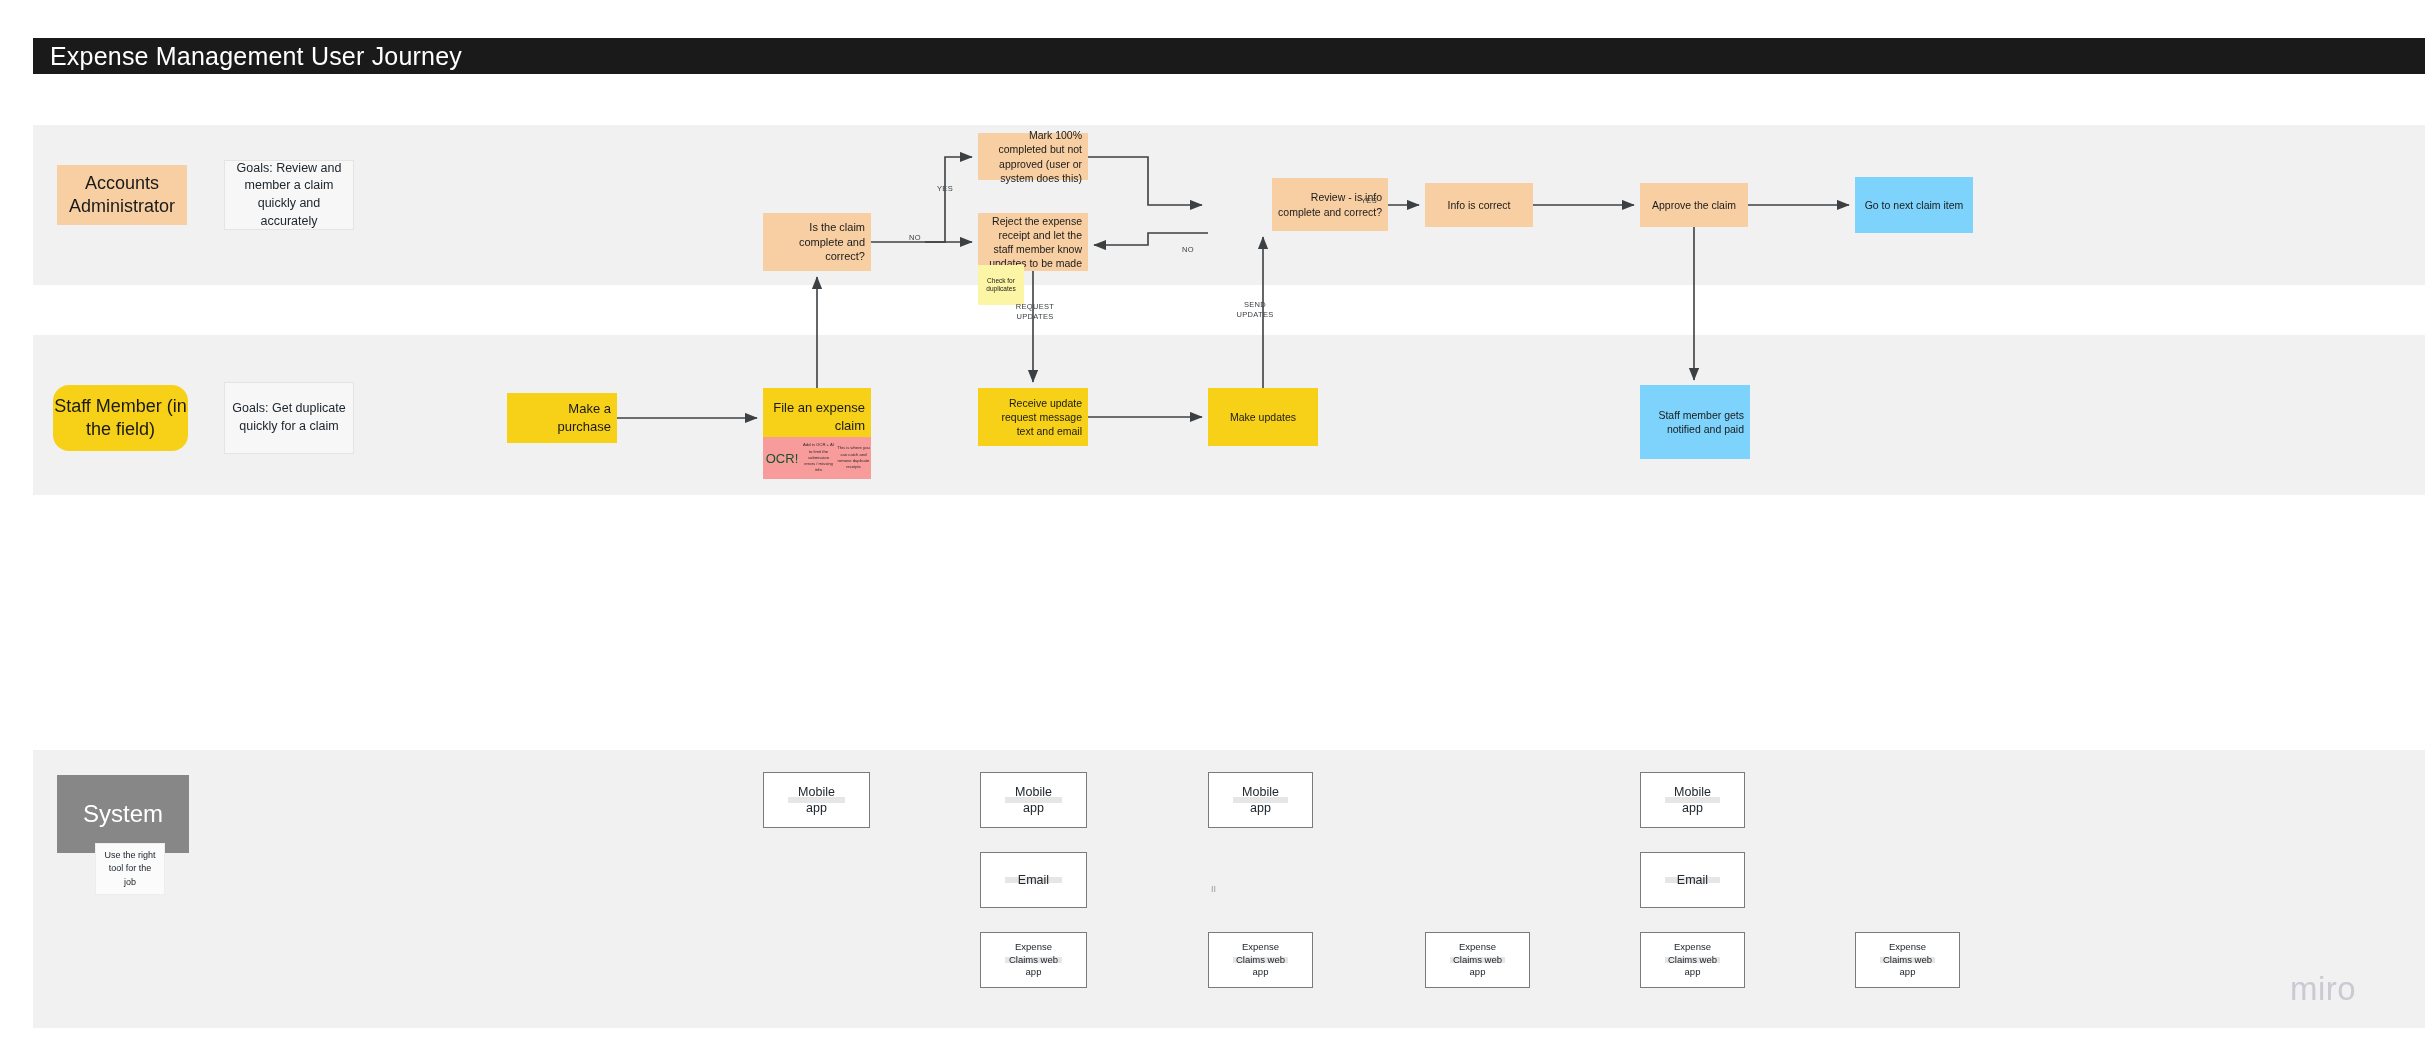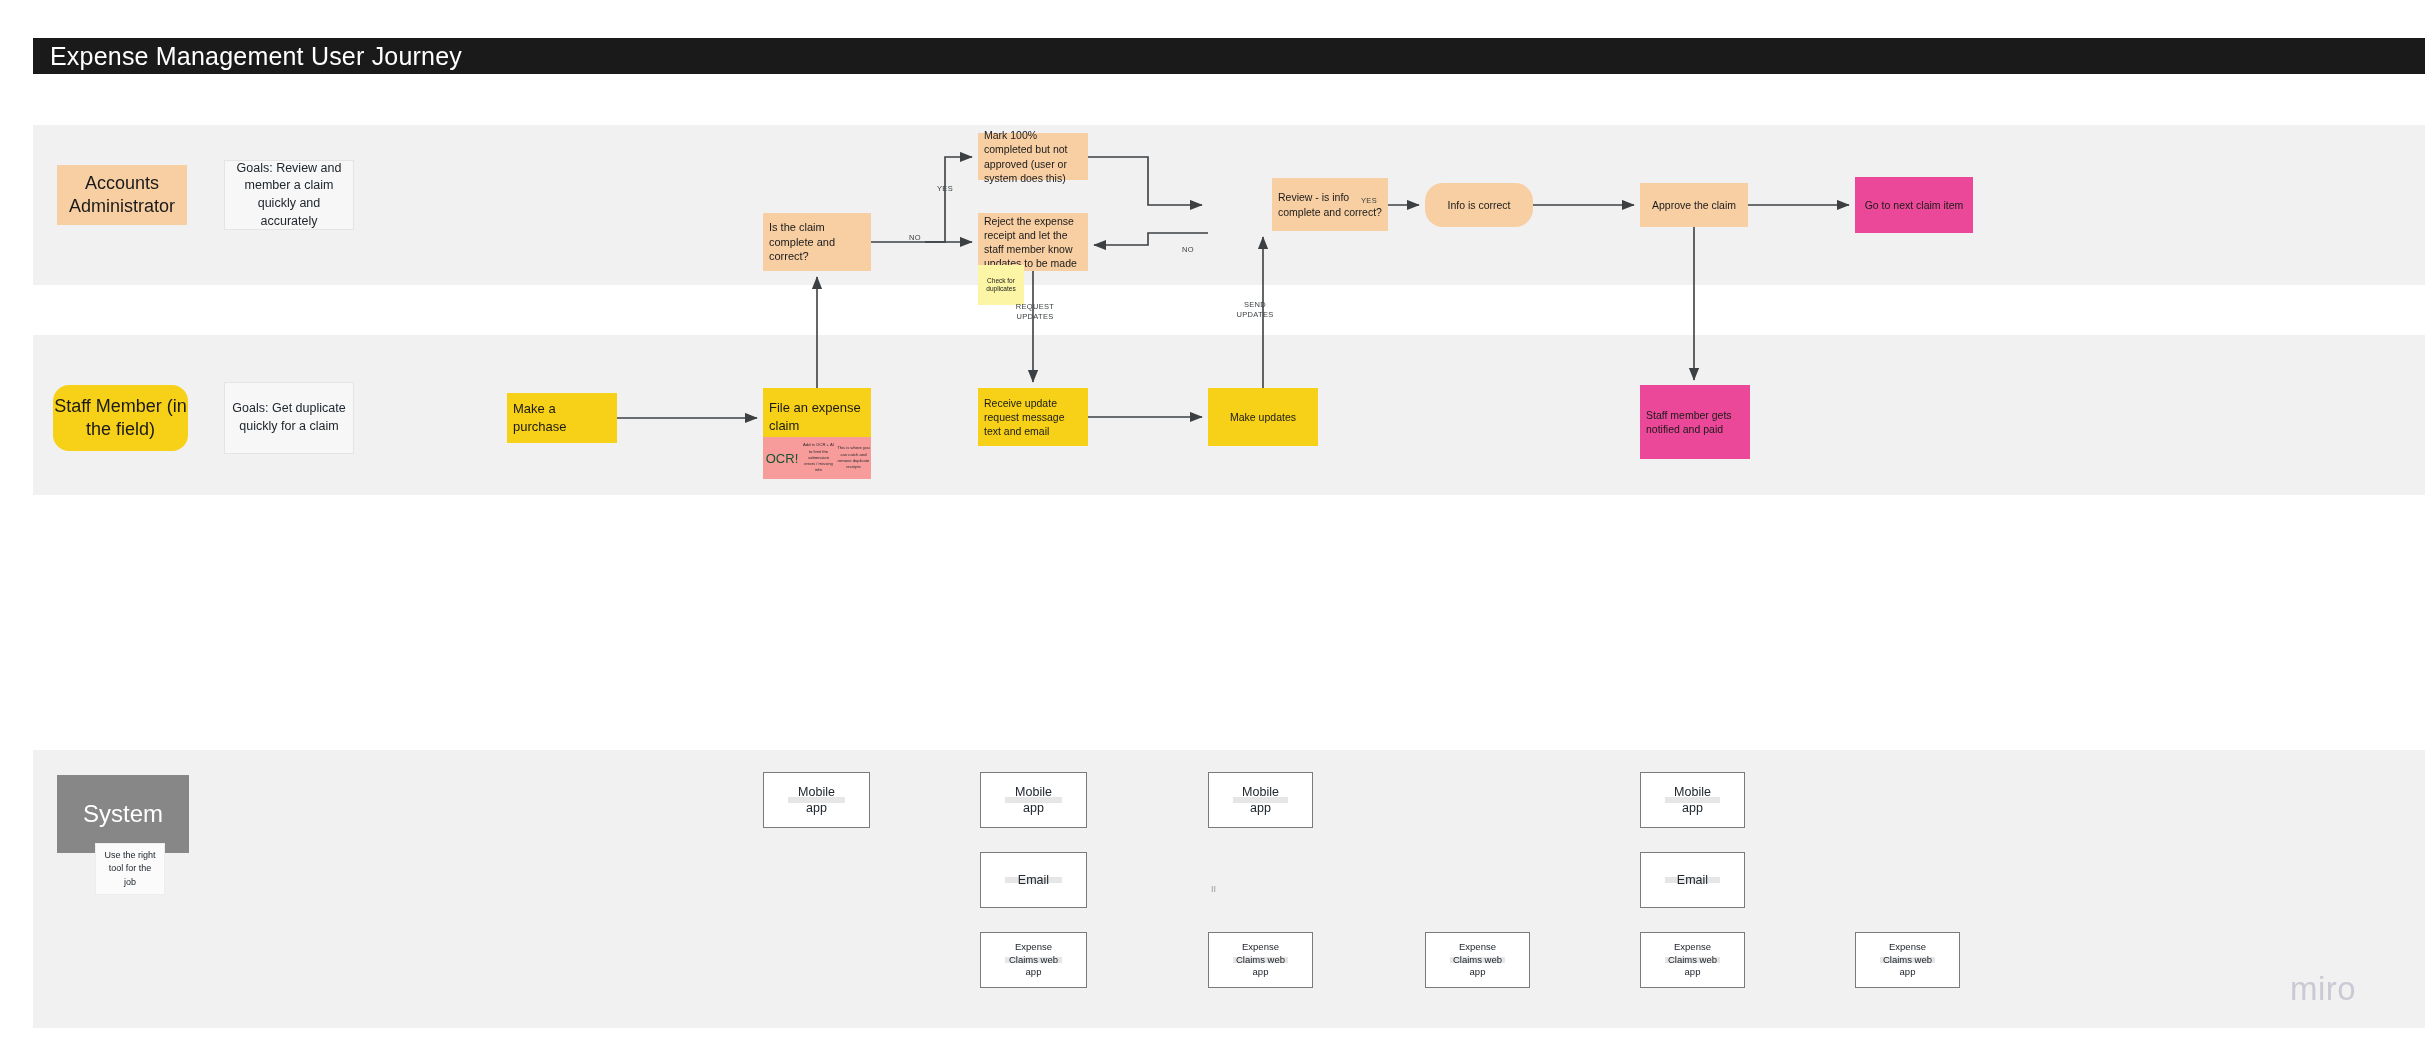--- a/index.html
+++ b/index.html
@@ -55,32 +55,32 @@
   #goal-admin{left:224px;top:160px;width:130px;height:70px;font-size:12.5px;}
   #goal-staff{left:224px;top:382px;width:130px;height:72px;font-size:12.5px;}
   #note-system{
     left:95px;top:843px;width:70px;height:52px;font-size:9px;
     background:#fbfbfb;border:1px solid #ededed;line-height:1.45;
   }
 
   
   .node{
     position:absolute;display:flex;align-items:center;justify-content:center;
-    text-align:left;box-sizing:border-box;padding:3px 6px;
+    text-align:right;box-sizing:border-box;padding:3px 6px;
     color:#1a1a1a;line-height:1.35;
   }
   .peach{background:#f8cfa3;}
   .yellow{background:#f7d117;}
-  .green{background:#ec4899;}
+  .green{background:#7dd3fc;}
 
   #n-claim-complete{left:763px;top:213px;width:108px;height:58px;font-size:11px;}
   #n-mark-100{left:978px;top:133px;width:110px;height:47px;font-size:10.5px;}
   #n-reject{left:978px;top:213px;width:110px;height:58px;font-size:10.5px;}
   #n-review{left:1272px;top:178px;width:116px;height:53px;font-size:10.5px;}
-  #n-info-correct{left:1425px;top:183px;width:108px;height:44px;font-size:10.5px;border-radius:18px;}
+  #n-info-correct{left:1425px;top:183px;width:108px;height:44px;font-size:10.5px;}
   #n-approve{left:1640px;top:183px;width:108px;height:44px;font-size:10.5px;}
   #n-next-item{left:1855px;top:177px;width:118px;height:56px;font-size:10.5px;}
 
   #n-purchase{left:507px;top:393px;width:110px;height:50px;font-size:13px;}
   #n-file-claim{left:763px;top:388px;width:108px;height:58px;font-size:13px;}
   #n-receive{left:978px;top:388px;width:110px;height:58px;font-size:10.5px;}
   #n-make-updates{left:1208px;top:388px;width:110px;height:58px;font-size:10.5px;}
   #n-notified-paid{left:1640px;top:385px;width:110px;height:74px;font-size:10.5px;}
 
   

